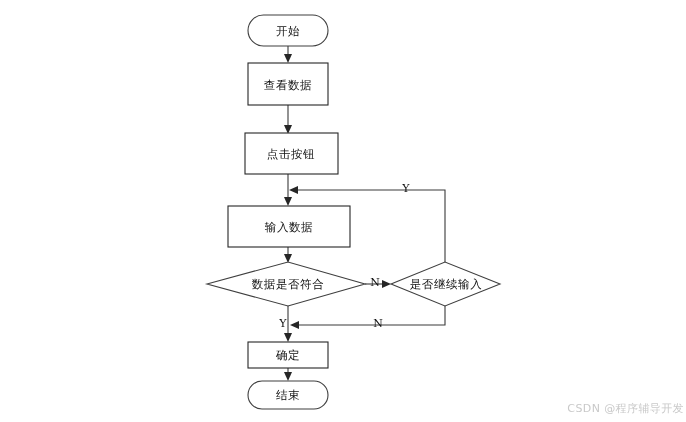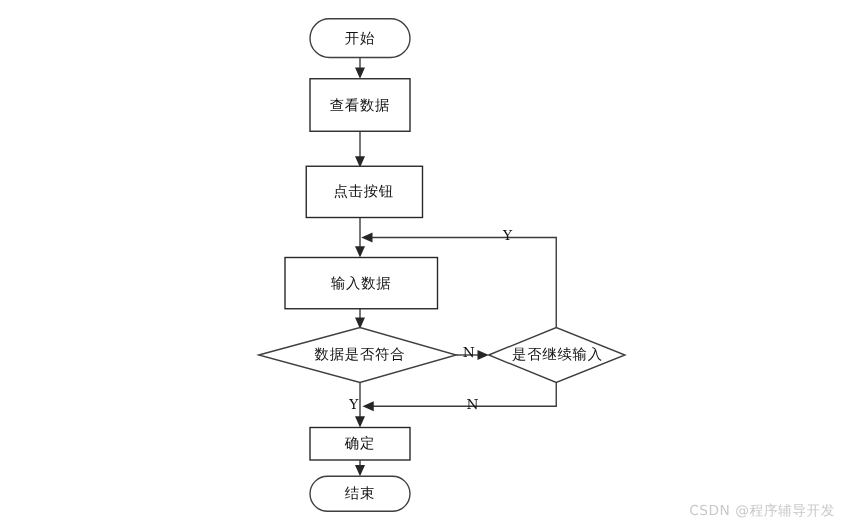--- a/index.html
+++ b/index.html
@@ -53,21 +53,21 @@
   }
   .edge-label {
     font-family: "DejaVu Serif", "Liberation Serif", serif;
     font-size: 11px;
     fill: #111111;
     text-anchor: middle;
     dominant-baseline: middle;
   }
   .watermark {
     position: absolute;
-    right: 18px;
+    right: 2px;
     bottom: 6px;
     font-family: "DejaVu Sans", "Liberation Sans", sans-serif;
     font-size: 11px;
     color: #c9c9c9;
     letter-spacing: 0.4px;
     white-space: nowrap;
     user-select: none;
   }
 </style>
 </head>

